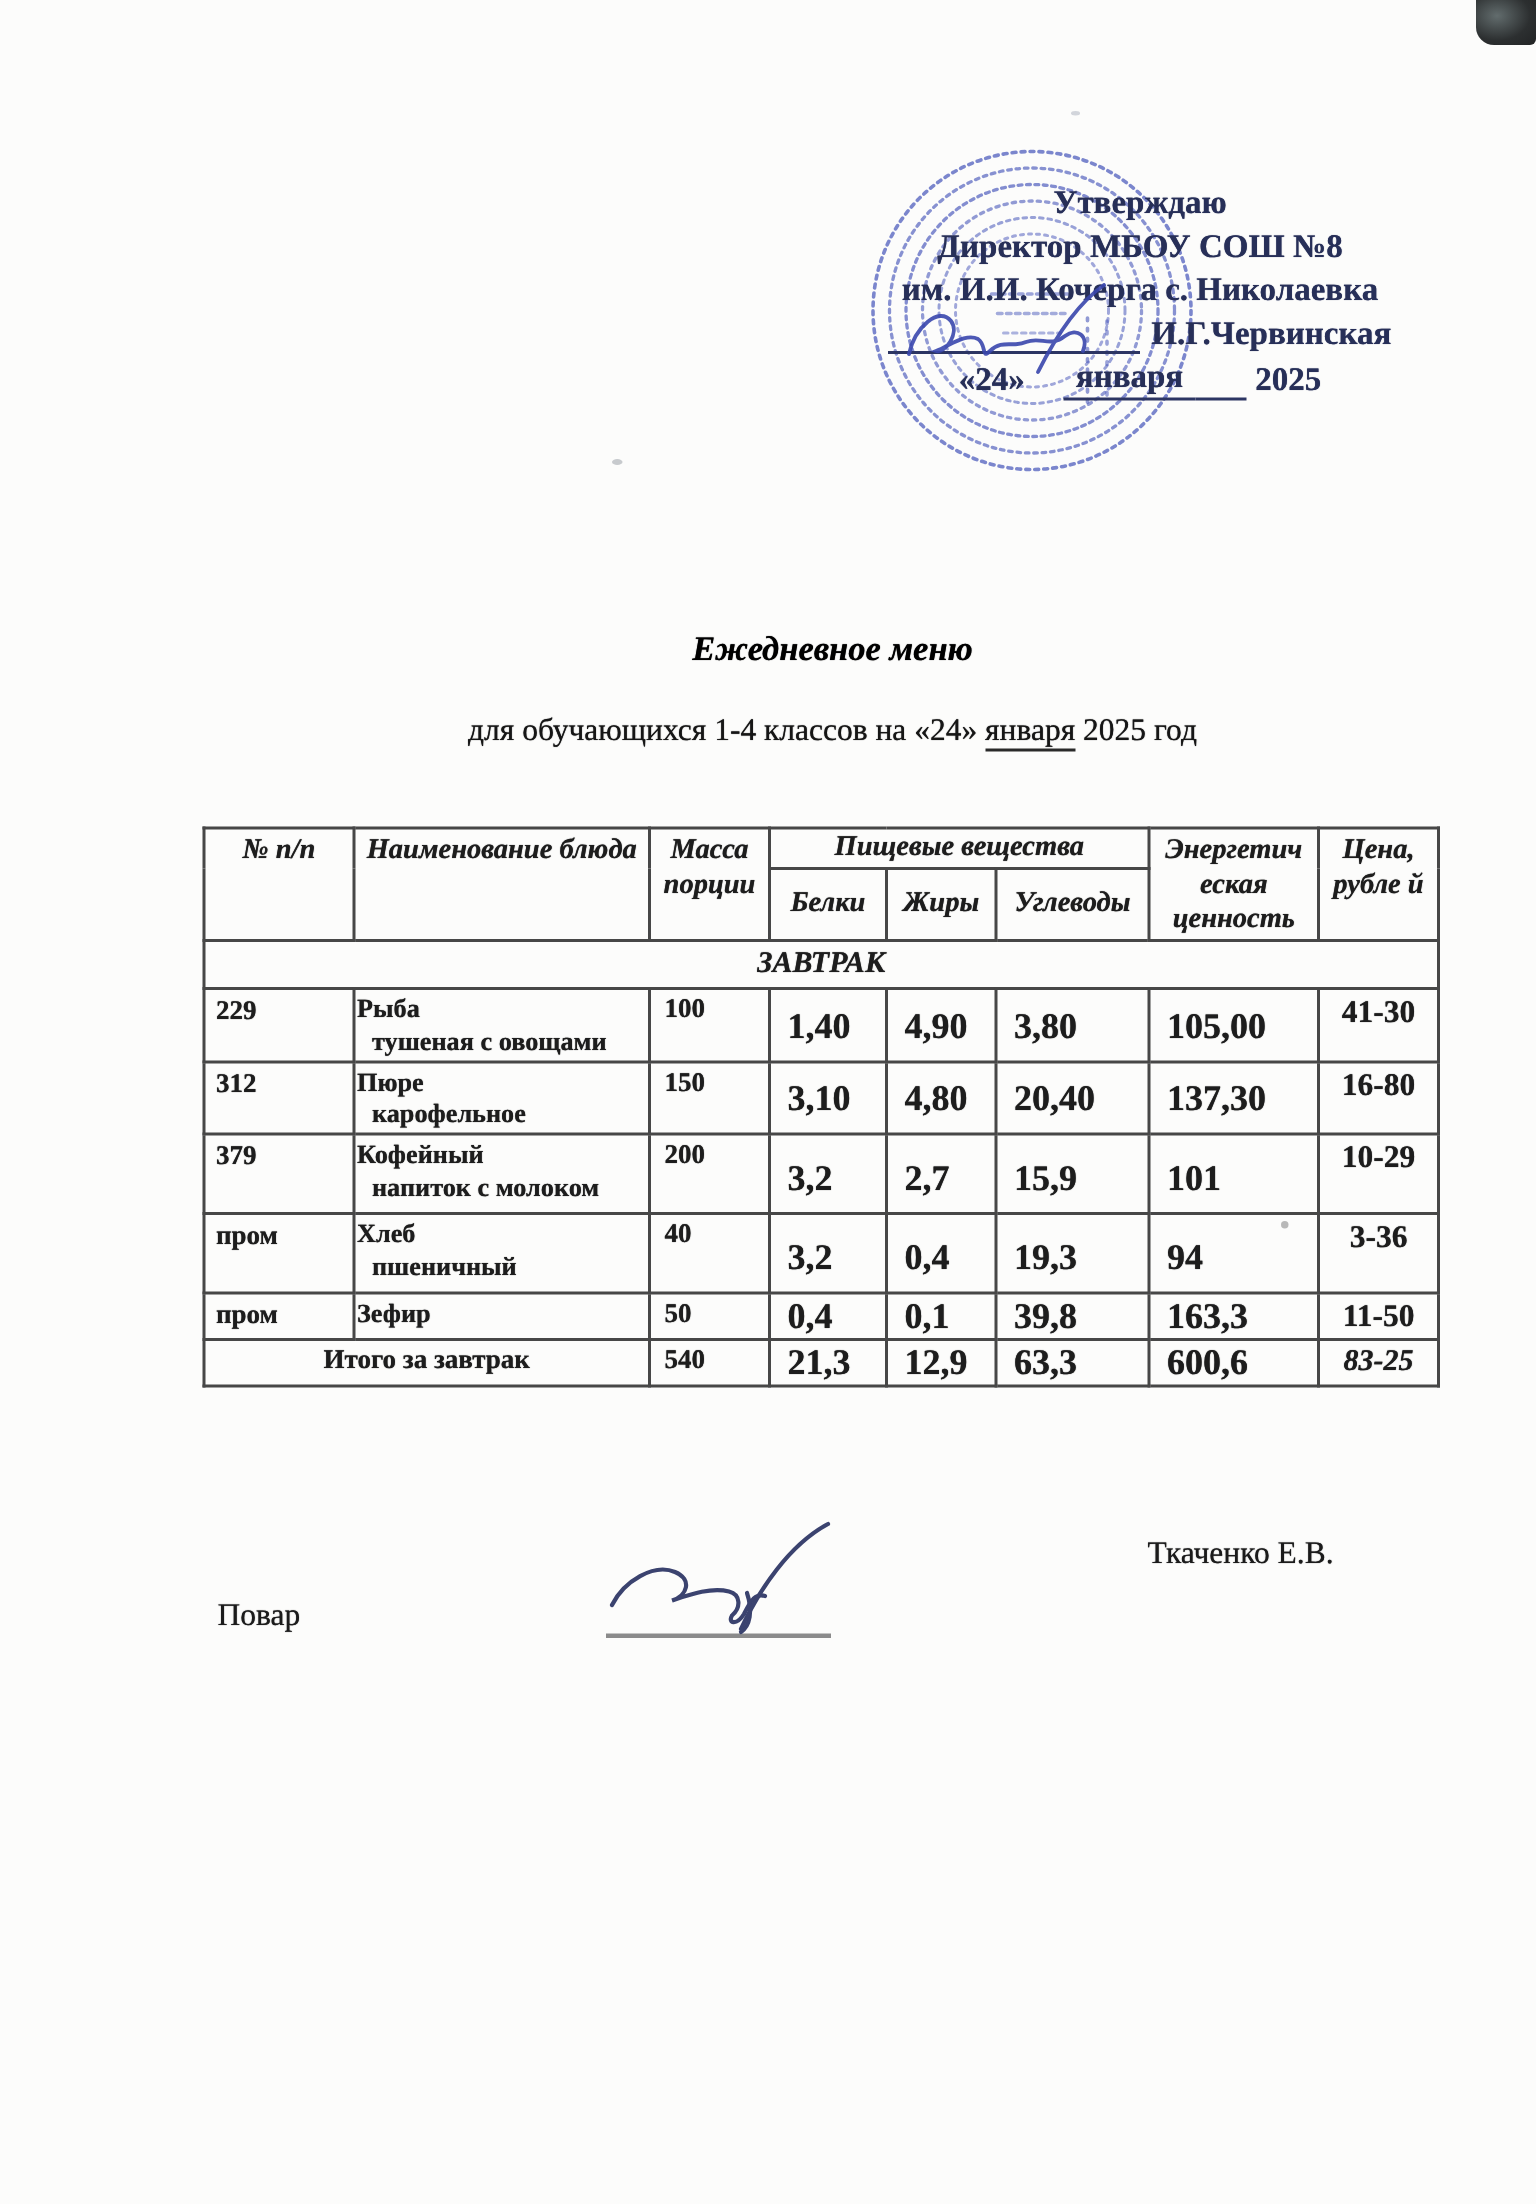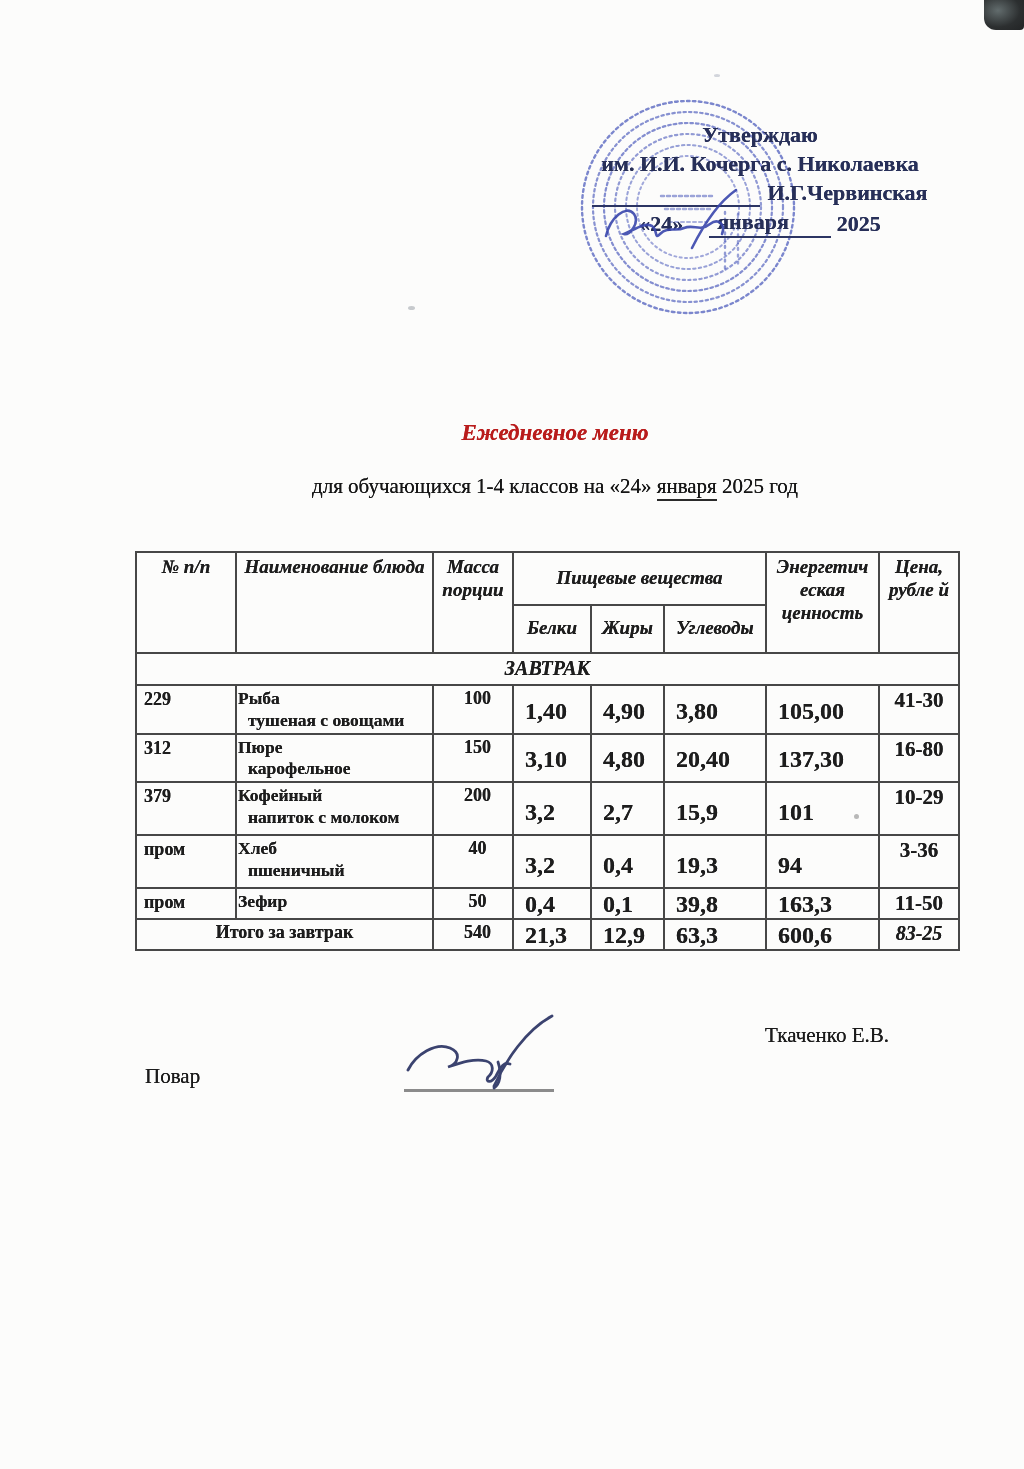--- a/index.html
+++ b/index.html
@@ -24,39 +24,39 @@
     text-shadow:0 0 0.5px;}
   .sig-row{display:flex;align-items:flex-end;justify-content:center;}
   .sig-underline{flex:0 0 168px;height:22px;border-bottom:2.5px solid #2c3563;margin-right:7px;}
   .date-row{display:flex;align-items:flex-end;justify-content:center;}
   .month-ul{border-bottom:2.5px solid #2c3563;margin-left:26px;padding:0 8px 0 8px;}
   .gap-ul{width:34px;height:22px;border-bottom:2.5px solid #2c3563;}
   .year{margin-left:6px;}
   .dir-sig{position:absolute;left:600px;top:186px;z-index:3;}
   
   .doc-title{position:absolute;left:95px;top:420px;width:920px;text-align:center;
-    font-size:23px;font-weight:bold;font-style:italic;color:#b91c1c;}
+    font-size:23px;font-weight:bold;font-style:italic;color:#000000;}
   .doc-subtitle{position:absolute;left:95px;top:474px;width:920px;text-align:center;
     font-size:21px;color:#161616;}
   .doc-subtitle .ul{border-bottom:2px solid #2a2a2a;padding-bottom:1px;}
   
   .menu-table{position:absolute;left:135px;top:551px;border-collapse:collapse;
     table-layout:fixed;width:823px;color:#1d1d1d;}
   .menu-table th,.menu-table td{border:2px solid #474747;overflow:hidden;}
   .menu-table th{font-size:19px;font-weight:bold;font-style:italic;
     vertical-align:top;text-align:center;padding:3px 4px 0 4px;line-height:1.2;}
   th.subhead{vertical-align:middle;padding:0 2px;}
-  th.grouphead{vertical-align:middle;padding:14px 2px;}
+  th.grouphead{vertical-align:middle;padding:1px 2px;}
   .section-cell{font-size:20px;font-weight:bold;font-style:italic;text-align:center;
     vertical-align:middle;padding:2px 0;}
   .cid{text-align:left;vertical-align:top;padding:3px 0 0 7px;font-size:18px;font-weight:bold;}
   .dish{vertical-align:top;padding-top:2px;font-weight:bold;font-size:17.5px;line-height:1.25;}
   .dish .d1{text-align:left;}
   .dish .d2{text-align:left;padding-left:10px;}
-  .mass{vertical-align:top;text-align:center;padding:2px 0 0 9px;font-size:18px;font-weight:bold;}
+  .mass{vertical-align:top;text-align:left;padding:2px 0 0 9px;font-size:18px;font-weight:bold;}
   .nut,.energy{vertical-align:bottom;text-align:left;padding:0 0 8px 11px;font-size:24px;font-weight:bold;}
   .price{vertical-align:top;text-align:center;font-size:21px;font-weight:bold;padding-top:2px;}
   tr.compact .nut, tr.compact .energy{vertical-align:top;padding:2px 0 0 11px;}
   tr.total-row td{font-weight:bold;vertical-align:top;}
   .total-label{text-align:center;font-size:18px;padding-top:2px;}
   .total-price{font-size:20px;font-style:italic;text-align:center;padding-top:2px;}
   
   .cook-label{position:absolute;left:145px;top:1064px;font-size:21px;color:#1b1b1b;}
   .cook-name{position:absolute;left:765px;top:1023px;font-size:21px;color:#1b1b1b;}
   .cook-sig-line{position:absolute;left:404px;top:1089px;width:150px;height:3px;background:#8b8b8b;}
@@ -83,20 +83,21 @@
       <path d="M88 104 h54" stroke-width="2.4" stroke-dasharray="3 3" opacity="0.55"></path>
       <path d="M92 117 h46" stroke-width="2.4" stroke-dasharray="3 3" opacity="0.5"></path>
       <path d="M96 130 h38" stroke-width="2.0" stroke-dasharray="3 3" opacity="0.45"></path>
       <path d="M152 120 v60" stroke-width="2.4" stroke-dasharray="1.8 5" opacity="0.6"></path>
       <path d="M165 122 v50" stroke-width="2.4" stroke-dasharray="1.8 5" opacity="0.55"></path>
     </g>
   </svg>
 
   <div class="approval">
     <div class="ap-line">Утверждаю</div>
+    <div class="ap-line">Директор МБОУ СОШ №8</div>
     <div class="ap-line">им. И.И. Кочерга с. Николаевка</div>
     <div class="ap-line sig-row">
       <span class="sig-underline"></span>
       <span class="sig-name">И.Г.Червинская</span>
     </div>
     <div class="ap-line date-row">
       <span>«24»</span>
       <span class="month-ul">января</span>
       <span class="gap-ul"></span>
       <span class="year">2025</span>

